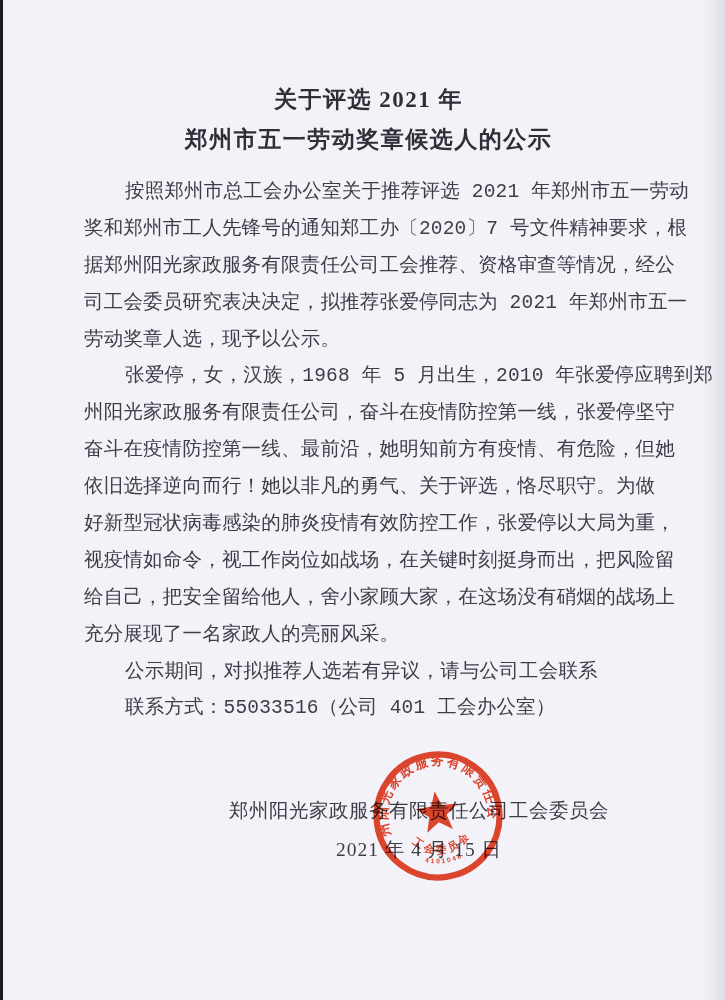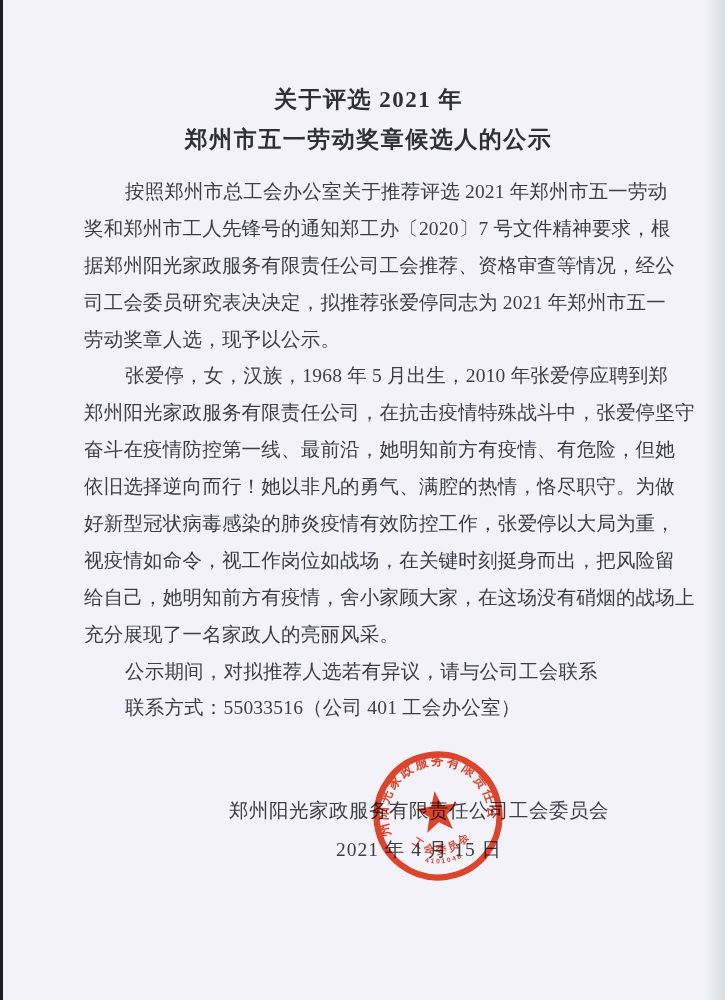--- a/index.html
+++ b/index.html
@@ -22,20 +22,21 @@
   .title1{top:84px;}
   .title2{top:124px;font-family:Liberation Serif, serif;}
 
   .body-text{
     position:absolute;left:84px;top:174px;width:560px;
     font-size:19.5px;color:#3d3d47;
   }
   .body-line{
     height:36.9px;line-height:36.9px;white-space:nowrap;
     letter-spacing:0.2px;
+    font-family:Liberation Mono, monospace;
   }
   .body-line.indent{padding-left:41px;}
 
   .signature-block{
     position:absolute;top:797px;right:116px;text-align:center;
     font-size:19.5px;color:#3d3d47;z-index:1;
   }
   .signature-org{white-space:nowrap;letter-spacing:0.5px;}
   .signature-date{margin-top:12px;white-space:nowrap;letter-spacing:1px;}
 
@@ -58,26 +59,26 @@
   <div class="title title1">关于评选 2021 年</div>
   <div class="title title2">郑州市五一劳动奖章候选人的公示</div>
 
   <div class="body-text" id="body-text">
       <div class="body-line indent">按照郑州市总工会办公室关于推荐评选 2021 年郑州市五一劳动</div>
       <div class="body-line">奖和郑州市工人先锋号的通知郑工办〔2020〕7 号文件精神要求，根</div>
       <div class="body-line">据郑州阳光家政服务有限责任公司工会推荐、资格审查等情况，经公</div>
       <div class="body-line">司工会委员研究表决决定，拟推荐张爱停同志为 2021 年郑州市五一</div>
       <div class="body-line">劳动奖章人选，现予以公示。</div>
       <div class="body-line indent">张爱停，女，汉族，1968 年 5 月出生，2010 年张爱停应聘到郑</div>
-      <div class="body-line">郑州阳光家政服务有限责任公司，在抗击疫情特殊战斗中，张爱停坚守</div>
+      <div class="body-line">州阳光家政服务有限责任公司，奋斗在疫情防控第一线，张爱停坚守</div>
       <div class="body-line">奋斗在疫情防控第一线、最前沿，她明知前方有疫情、有危险，但她</div>
-      <div class="body-line">依旧选择逆向而行！她以非凡的勇气、满腔的热情，恪尽职守。为做</div>
+      <div class="body-line">依旧选择逆向而行！她以非凡的勇气、关于评选，恪尽职守。为做</div>
       <div class="body-line">好新型冠状病毒感染的肺炎疫情有效防控工作，张爱停以大局为重，</div>
       <div class="body-line">视疫情如命令，视工作岗位如战场，在关键时刻挺身而出，把风险留</div>
-      <div class="body-line">给自己，她明知前方有疫情，舍小家顾大家，在这场没有硝烟的战场上</div>
+      <div class="body-line">给自己，把安全留给他人，舍小家顾大家，在这场没有硝烟的战场上</div>
       <div class="body-line">充分展现了一名家政人的亮丽风采。</div>
       <div class="body-line indent">公示期间，对拟推荐人选若有异议，请与公司工会联系</div>
       <div class="body-line indent">联系方式：55033516（公司 401 工会办公室）</div>
     </div>
 
   <div class="signature-block">
     <div class="signature-org">郑州阳光家政服务有限责任公司工会委员会</div>
     <div class="signature-date">2021 年 4 月 15 日</div>
   </div>
 

